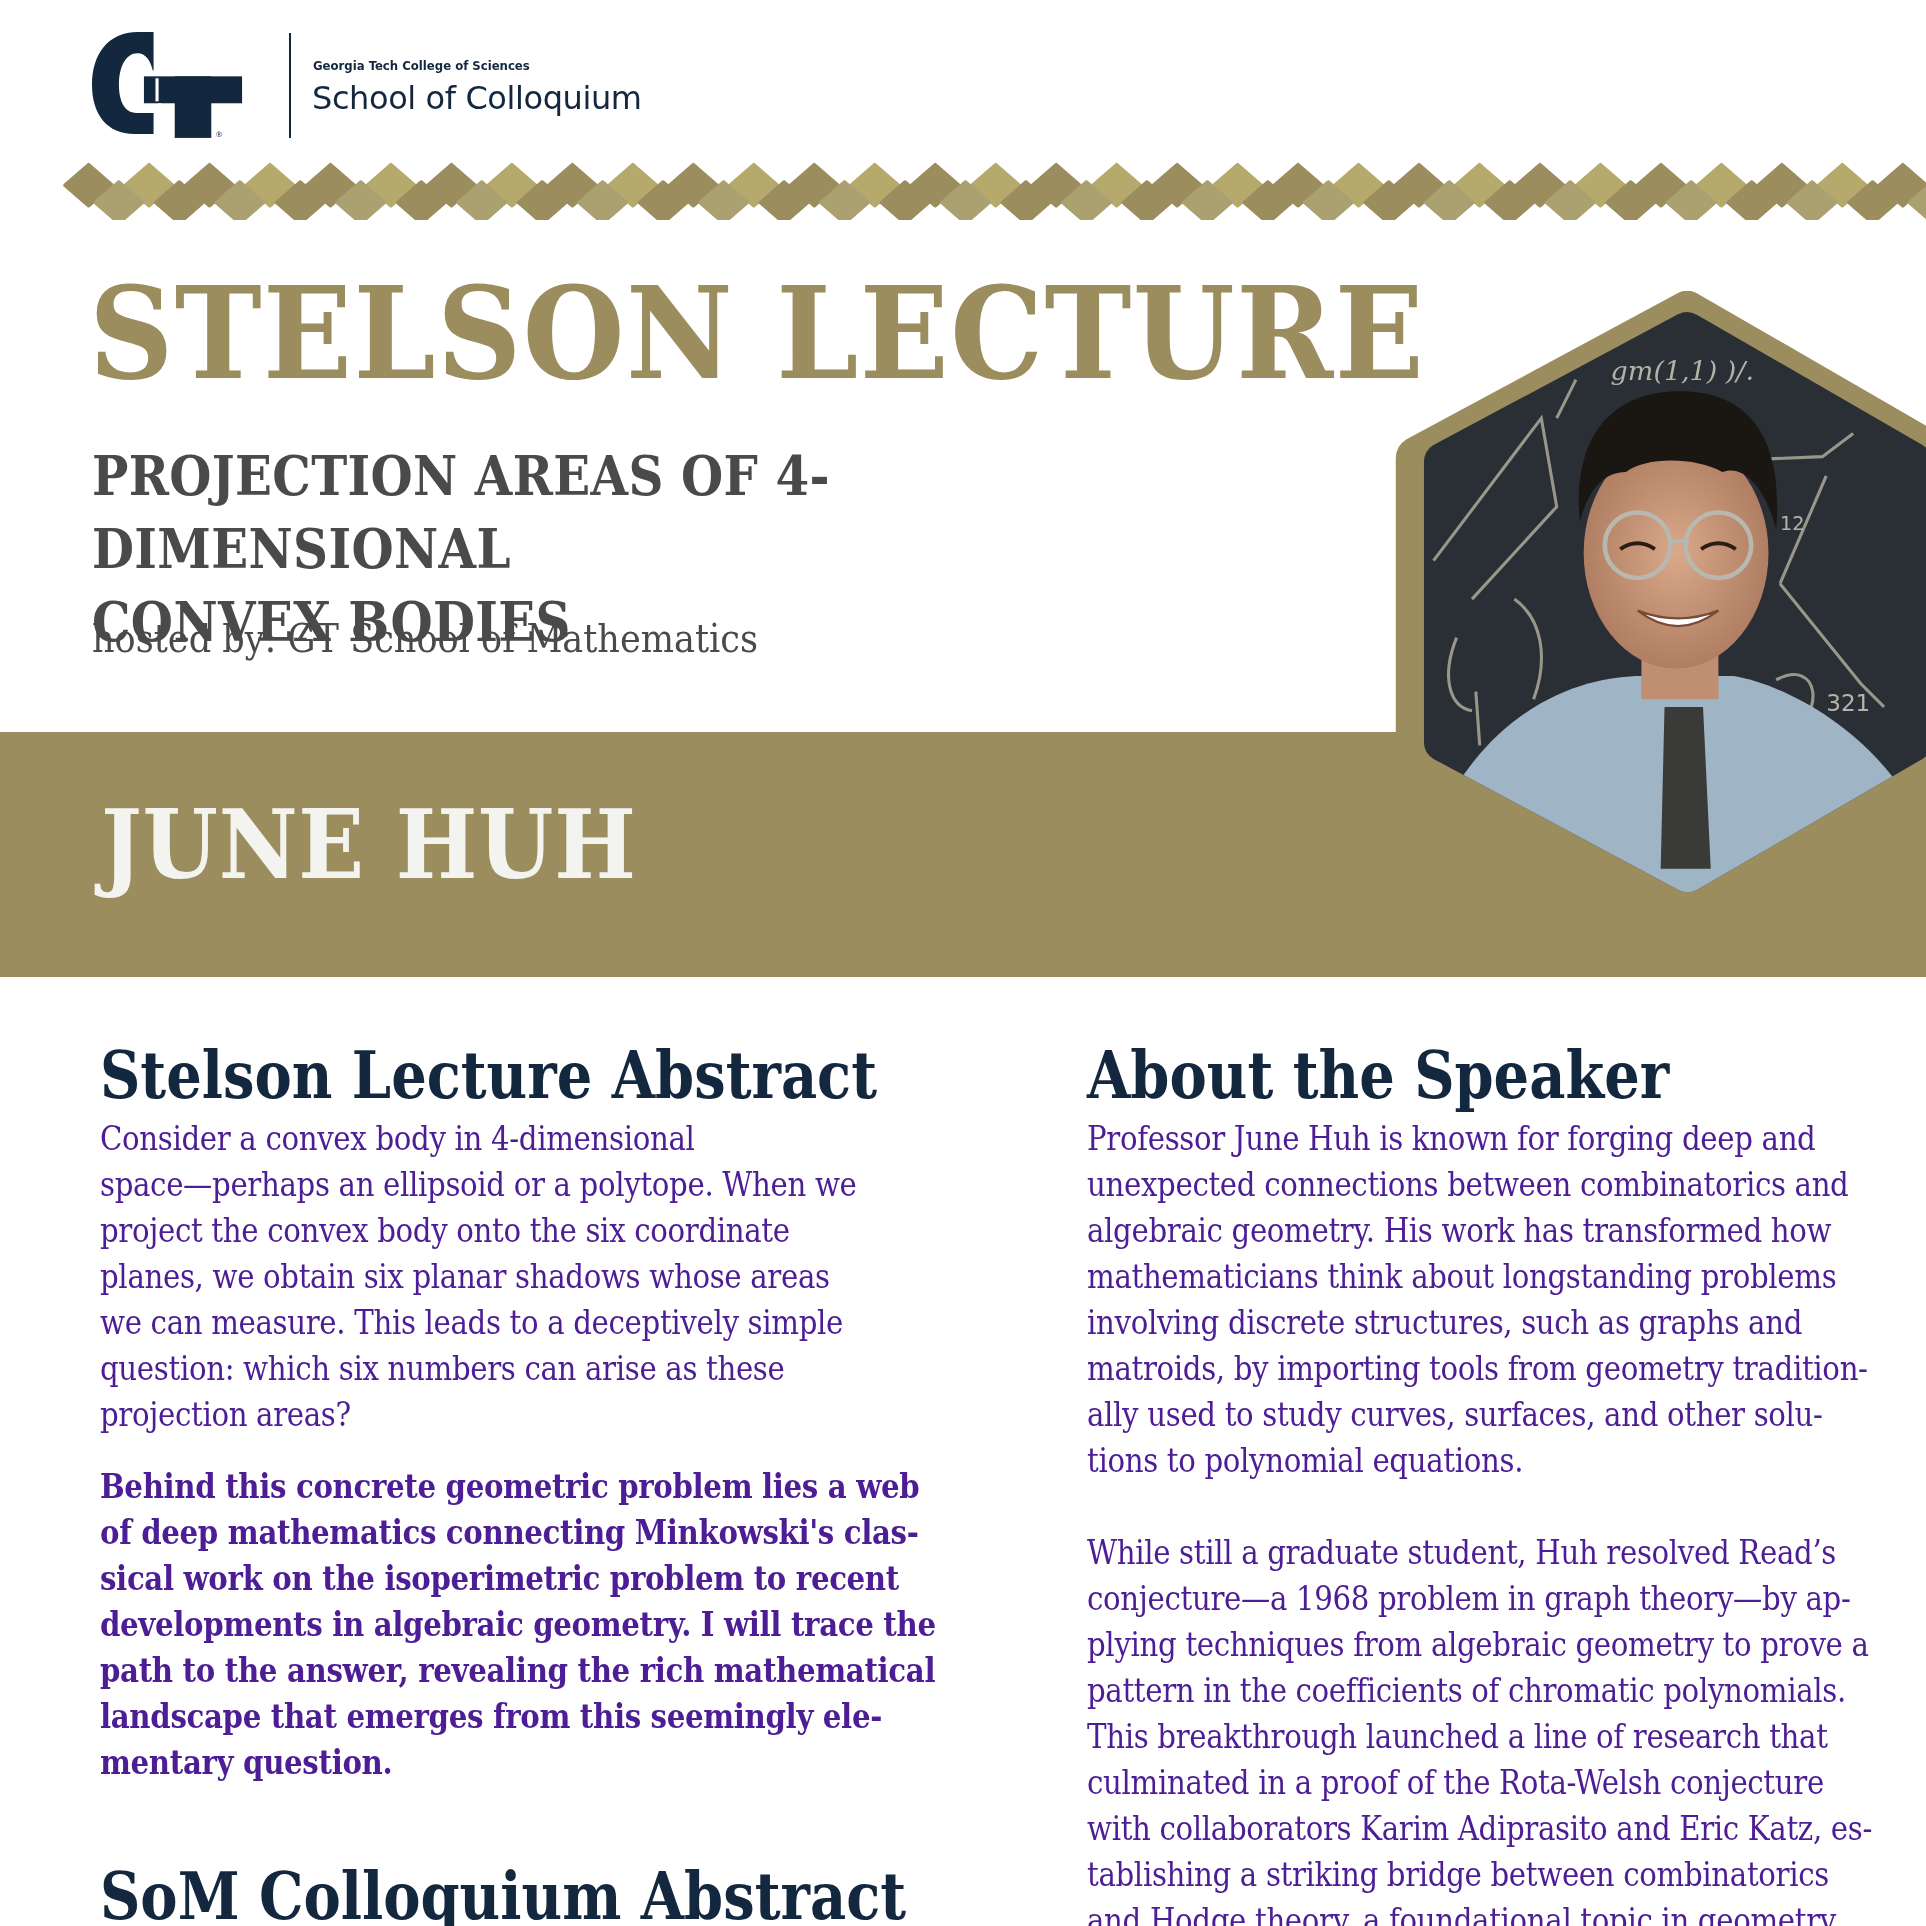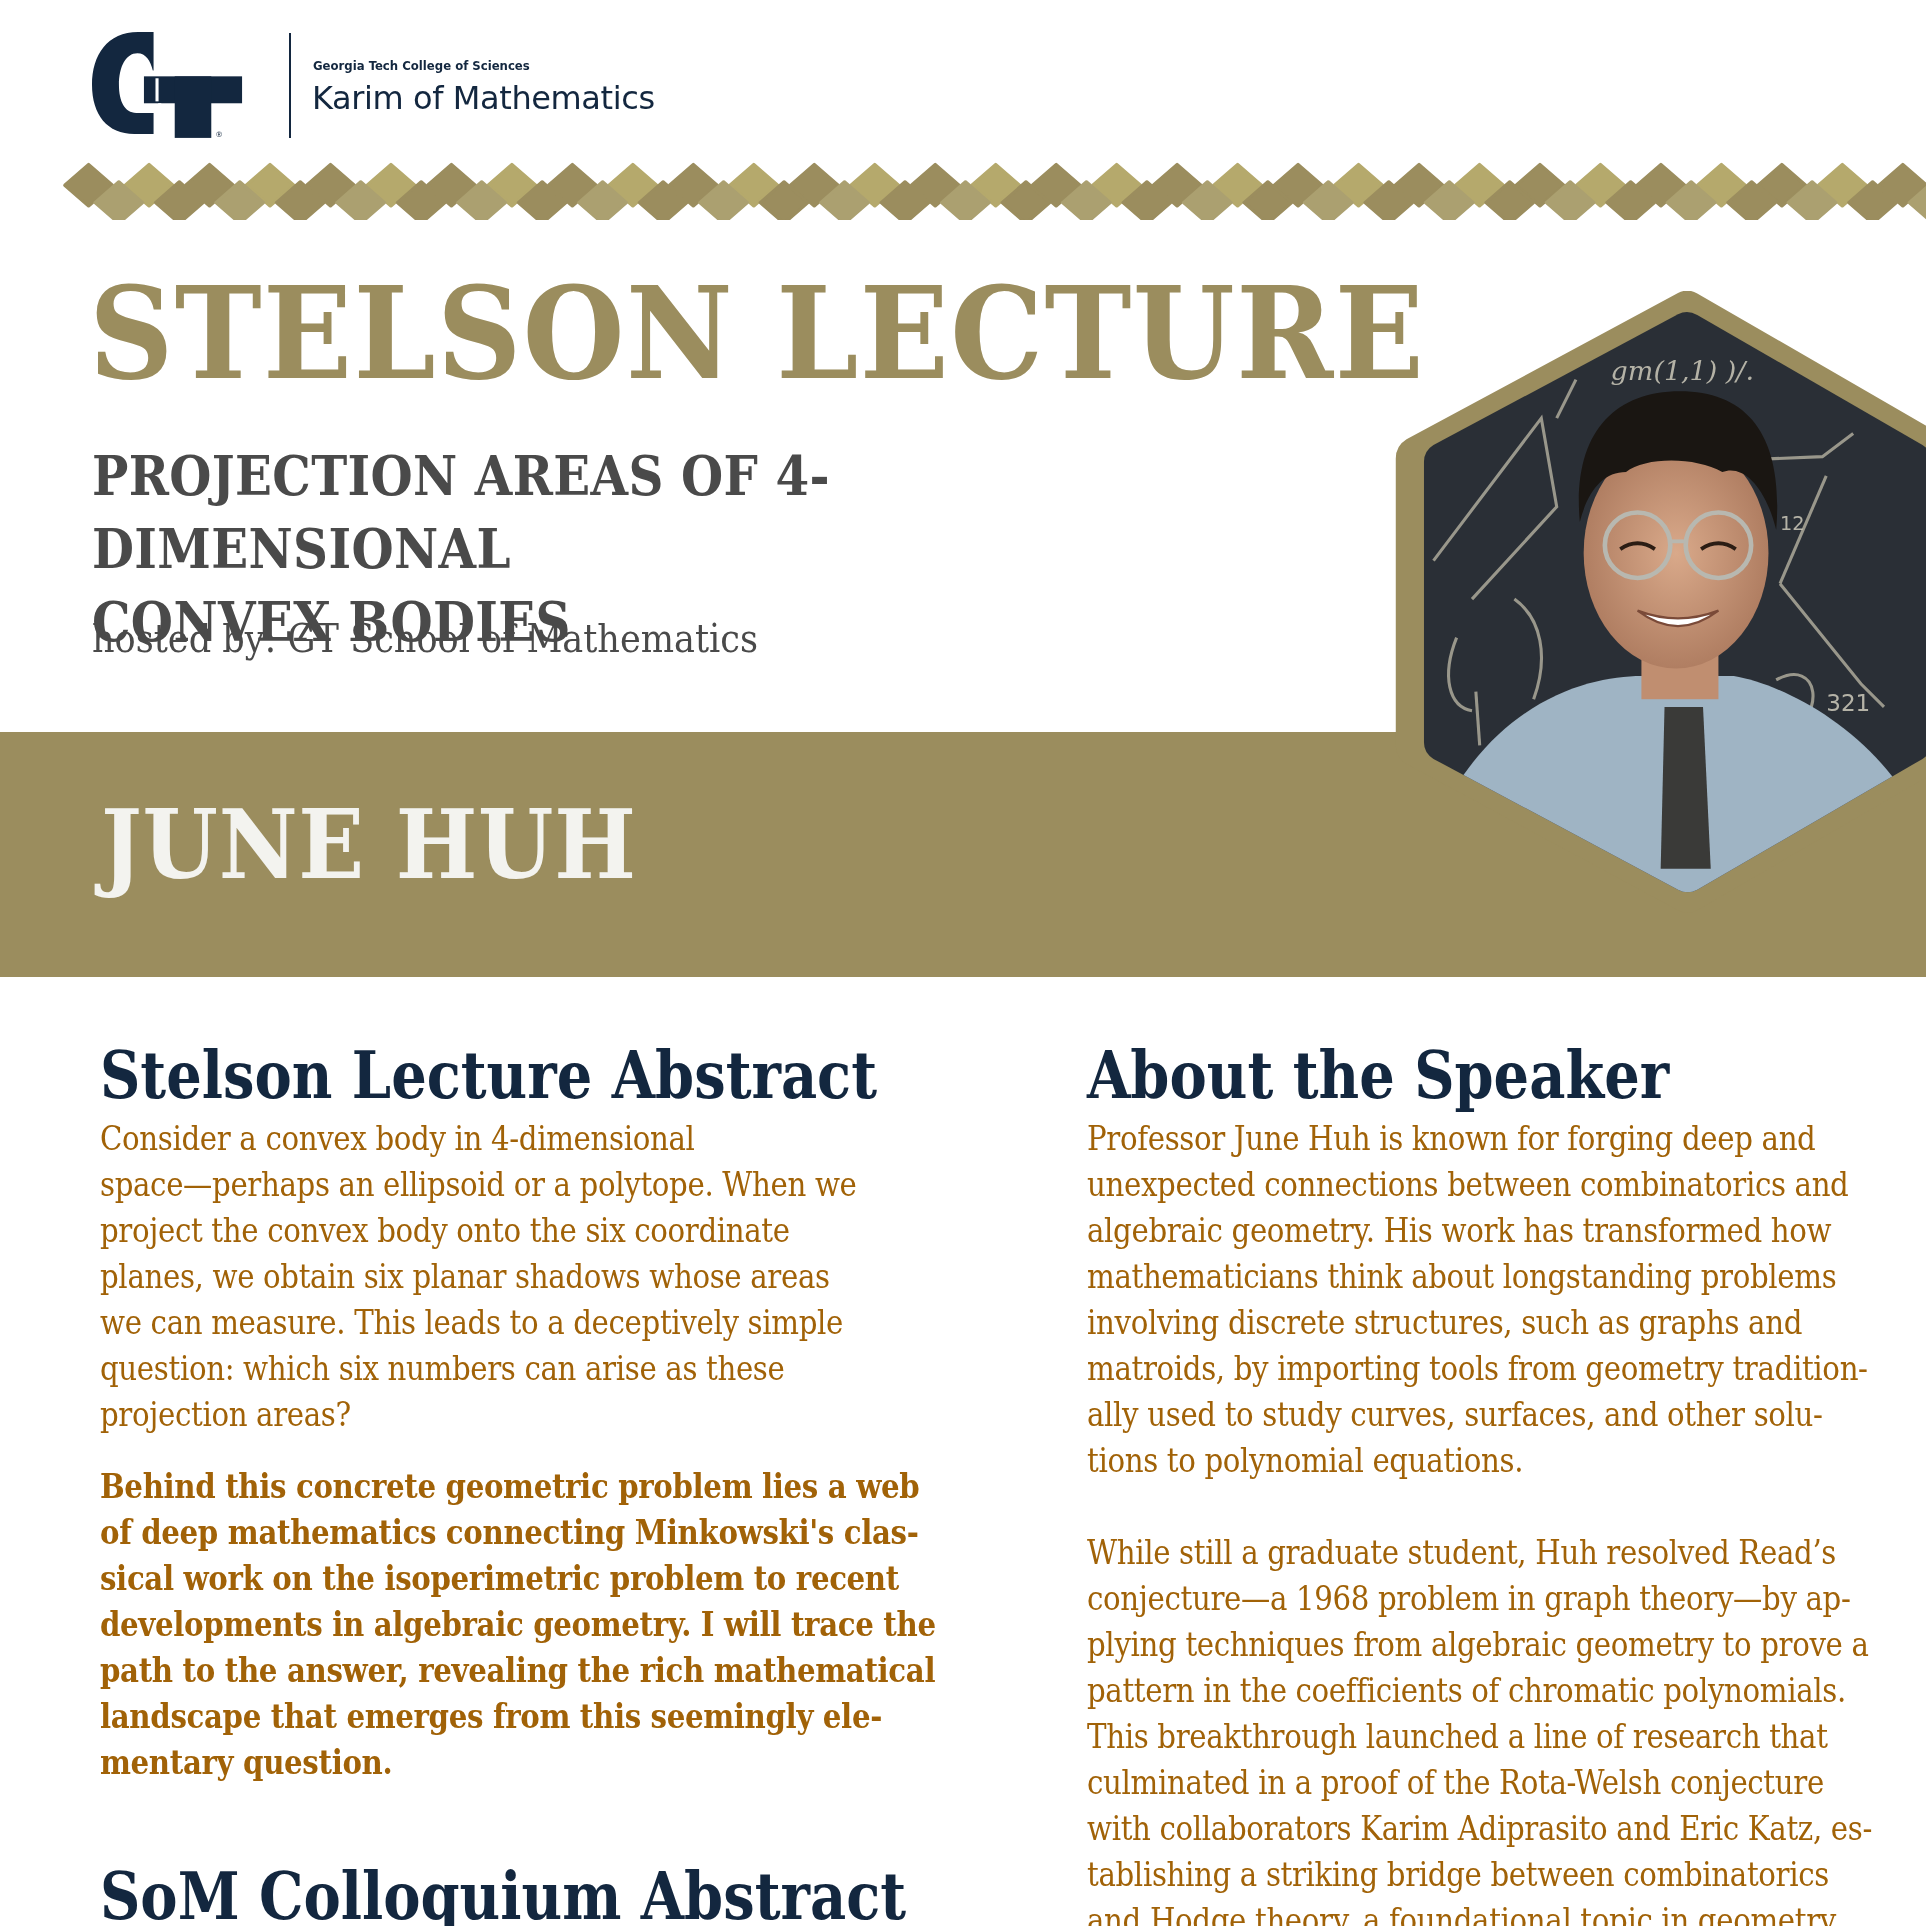--- a/index.html
+++ b/index.html
@@ -20,21 +20,21 @@
   
   .band { left:0; top:732px; width:2080px; height:245px; background:#9B8D5E; }
   .speaker-name { left:101px; top:797px; font-family:"DejaVu Serif", serif; font-weight:bold; font-size:96px; line-height:1; color:#F3F3EF; white-space:nowrap; letter-spacing:0.8px; transform:scaleX(0.9); transform-origin:left top; }
   
   .hex { left:1395px; top:291px; width:566px; height:622px; }
   
   .col { width:948px; }
   .col-left { left:100px; }
   .col-right { left:1087px; }
   .heading { font-family:"DejaVu Serif", serif; font-weight:bold; font-size:65px; line-height:1.1; color:#13273F; white-space:nowrap; transform:scaleX(0.86); transform-origin:left top; margin:0; }
-  .body-text { font-family:"DejaVu Serif", serif; font-size:34px; line-height:46px; color:#a16207; margin:0; letter-spacing:-0.4px; }
+  .body-text { font-family:"DejaVu Serif", serif; font-size:34px; line-height:46px; color:#4c1d95; margin:0; letter-spacing:-0.4px; }
   .body-text .ln { display:block; white-space:nowrap; transform:scaleX(0.86); transform-origin:left top; }
 </style>
 </head>
 <body>
 
 <div class="abs logo-gt">
   <svg width="177" height="106" viewBox="0 0 460 275">
 
     <path d="M120 0 C40 0 0 60 0 137 C0 215 40 265 110 265 L160 265 L160 210 L115 210 C85 210 70 180 70 137 C70 90 88 55 118 55 C140 55 152 75 158 100 L160 100 L160 0 Z" fill="#13273F"></path>
 
@@ -42,21 +42,21 @@
 
     <rect x="215" y="115" width="95" height="160" fill="#13273F"></rect>
 
     <rect x="165" y="120" width="8" height="60" fill="#ffffff"></rect>
     <rect x="172" y="185" width="8" height="25" fill="#ffffff"></rect>
     <text x="320" y="272" font-family="DejaVu Sans, sans-serif" font-size="20" fill="#13273F">®</text>
   </svg>
 </div>
 <div class="abs logo-divider"></div>
 <div class="abs logo-college">Georgia Tech College of Sciences</div>
-<div class="abs logo-school">Karim of Mathematics</div>
+<div class="abs logo-school">School of Colloquium</div>
 
 <div class="abs diamonds">
   <svg id="diamond-svg" width="2080" height="58" viewBox="0 0 5400 150">
       <path d="M230 6 L292 60 L230 114 L168 60 Z" fill="#9B8D5E" stroke="#9B8D5E" stroke-width="8" stroke-linejoin="round"></path>
       <path d="M387 6 L449 60 L387 114 L325 60 Z" fill="#B5A96C" stroke="#B5A96C" stroke-width="8" stroke-linejoin="round"></path>
       <path d="M544 6 L606 60 L544 114 L482 60 Z" fill="#9B8D5E" stroke="#9B8D5E" stroke-width="8" stroke-linejoin="round"></path>
       <path d="M701 6 L763 60 L701 114 L639 60 Z" fill="#B5A96C" stroke="#B5A96C" stroke-width="8" stroke-linejoin="round"></path>
       <path d="M858 6 L920 60 L858 114 L796 60 Z" fill="#9B8D5E" stroke="#9B8D5E" stroke-width="8" stroke-linejoin="round"></path>
       <path d="M1015 6 L1077 60 L1015 114 L953 60 Z" fill="#B5A96C" stroke="#B5A96C" stroke-width="8" stroke-linejoin="round"></path>
       <path d="M1172 6 L1234 60 L1172 114 L1110 60 Z" fill="#9B8D5E" stroke="#9B8D5E" stroke-width="8" stroke-linejoin="round"></path>

